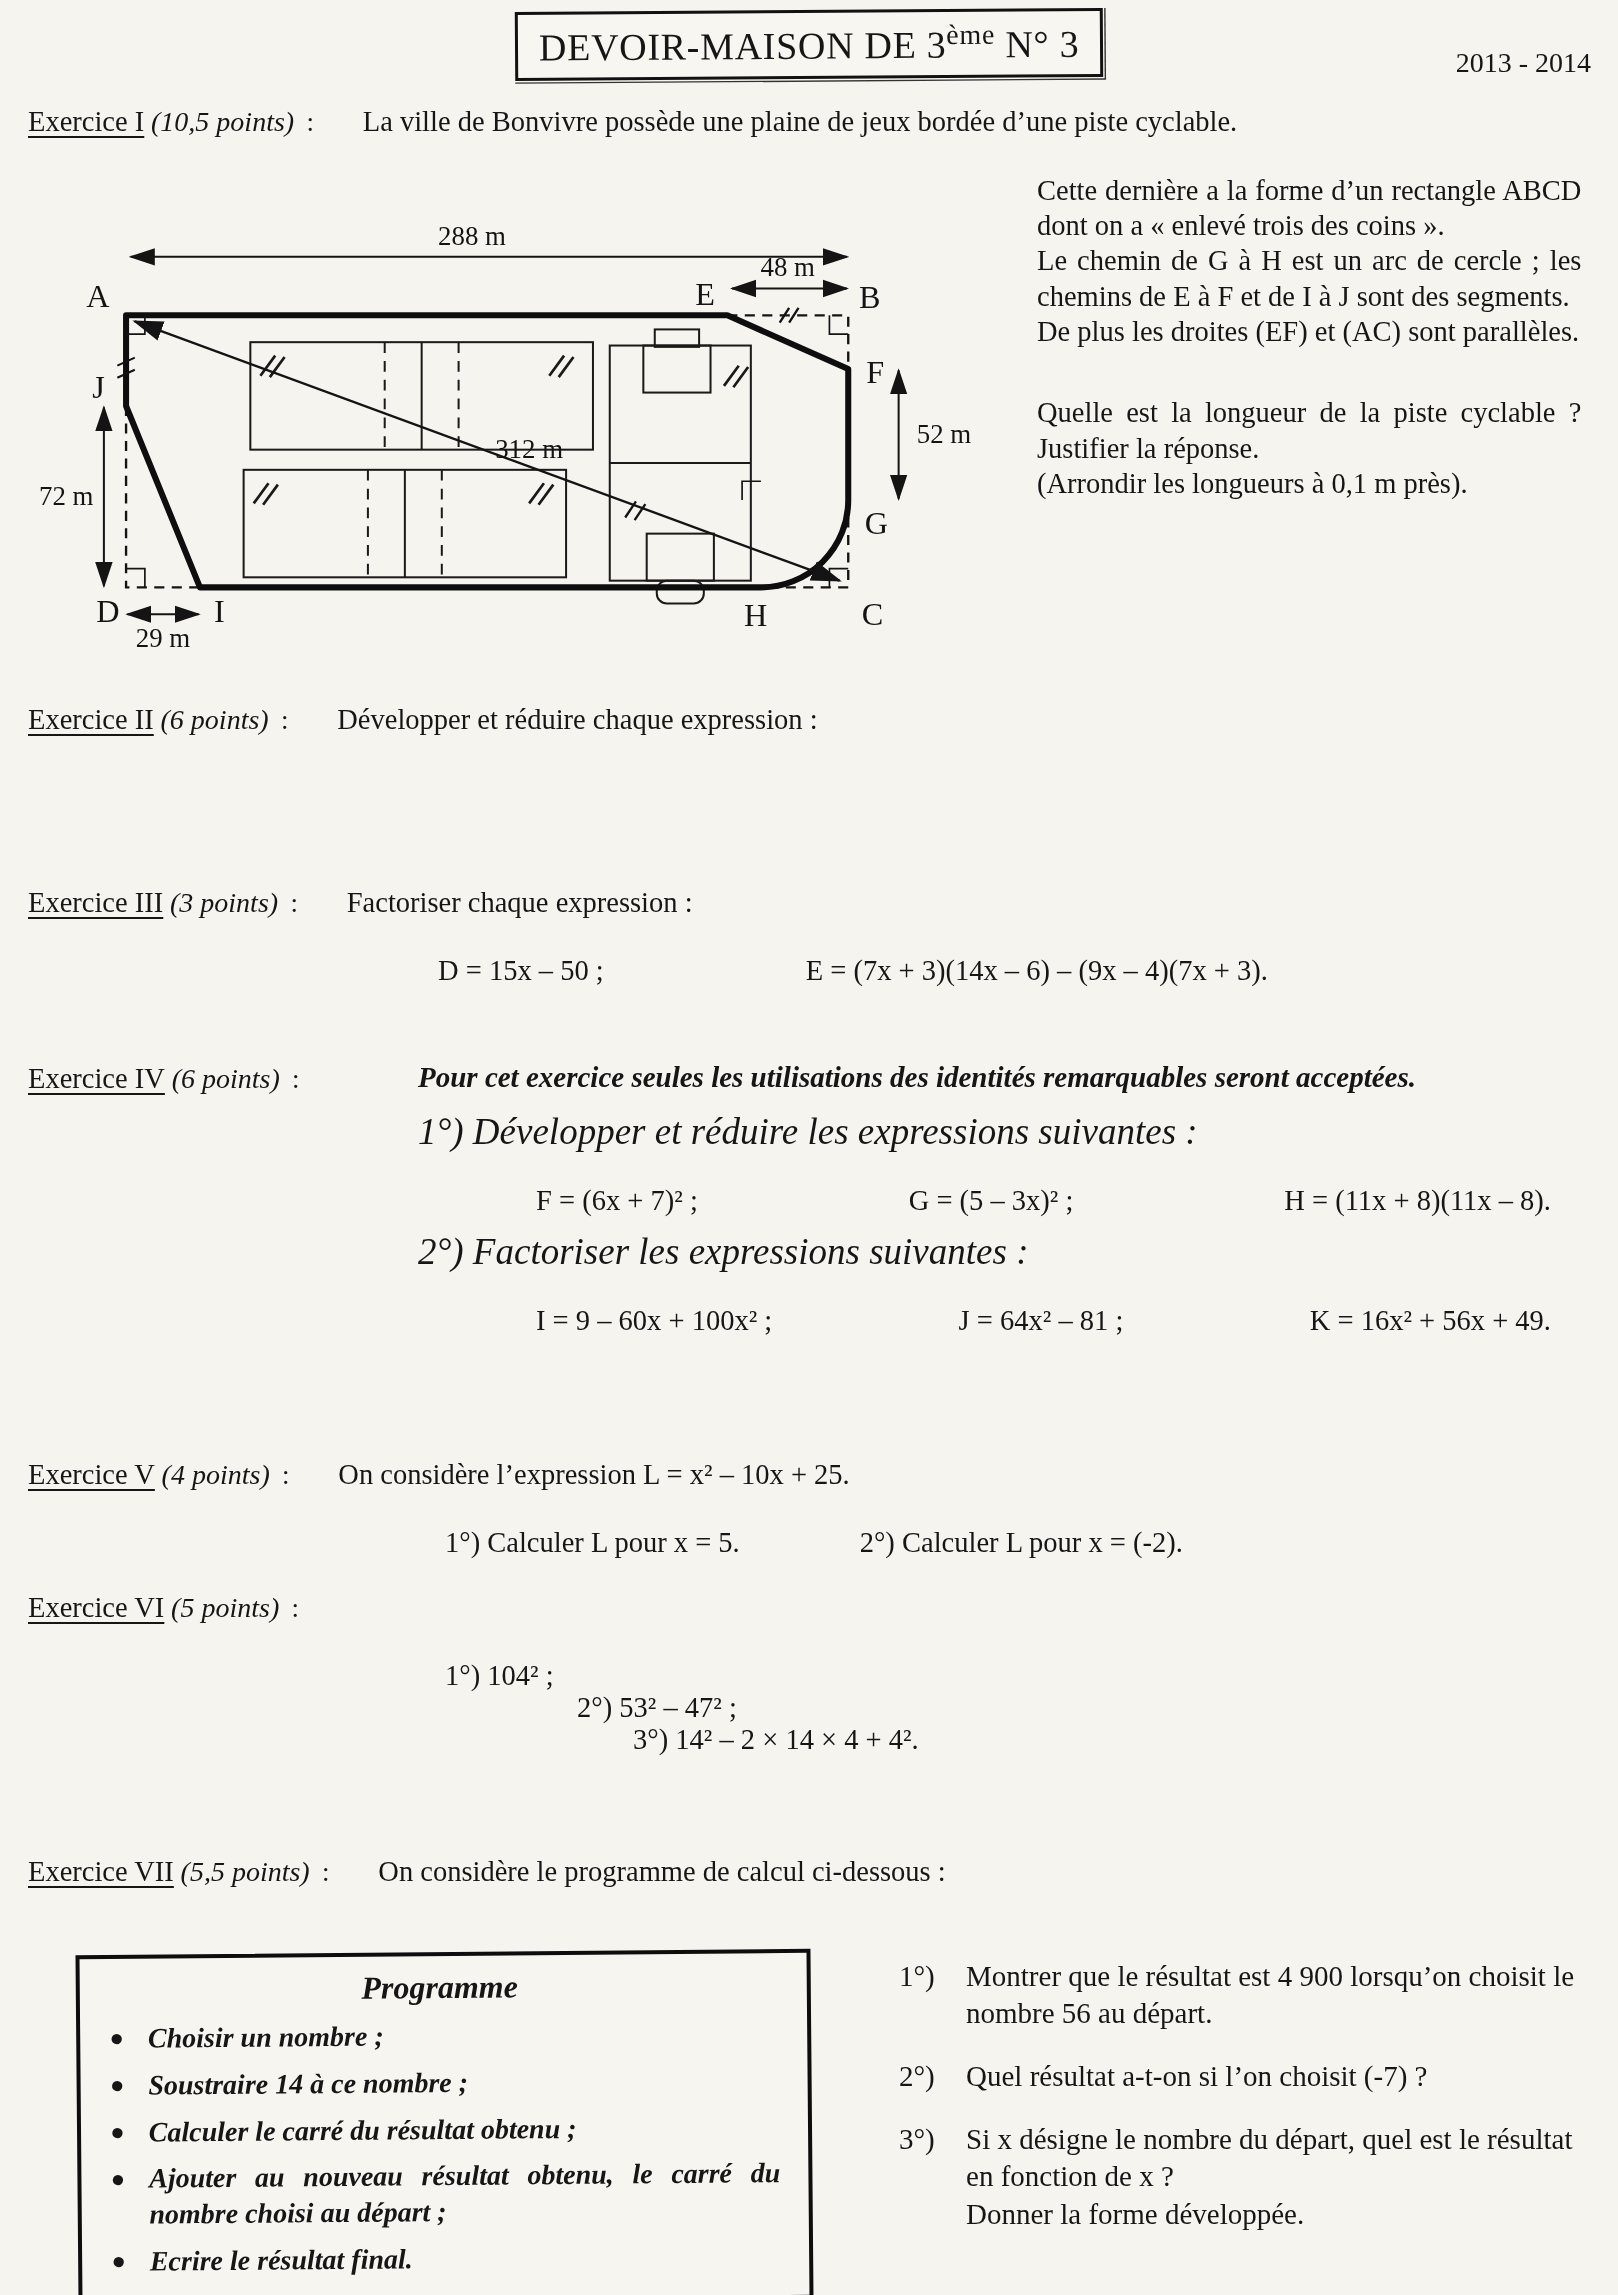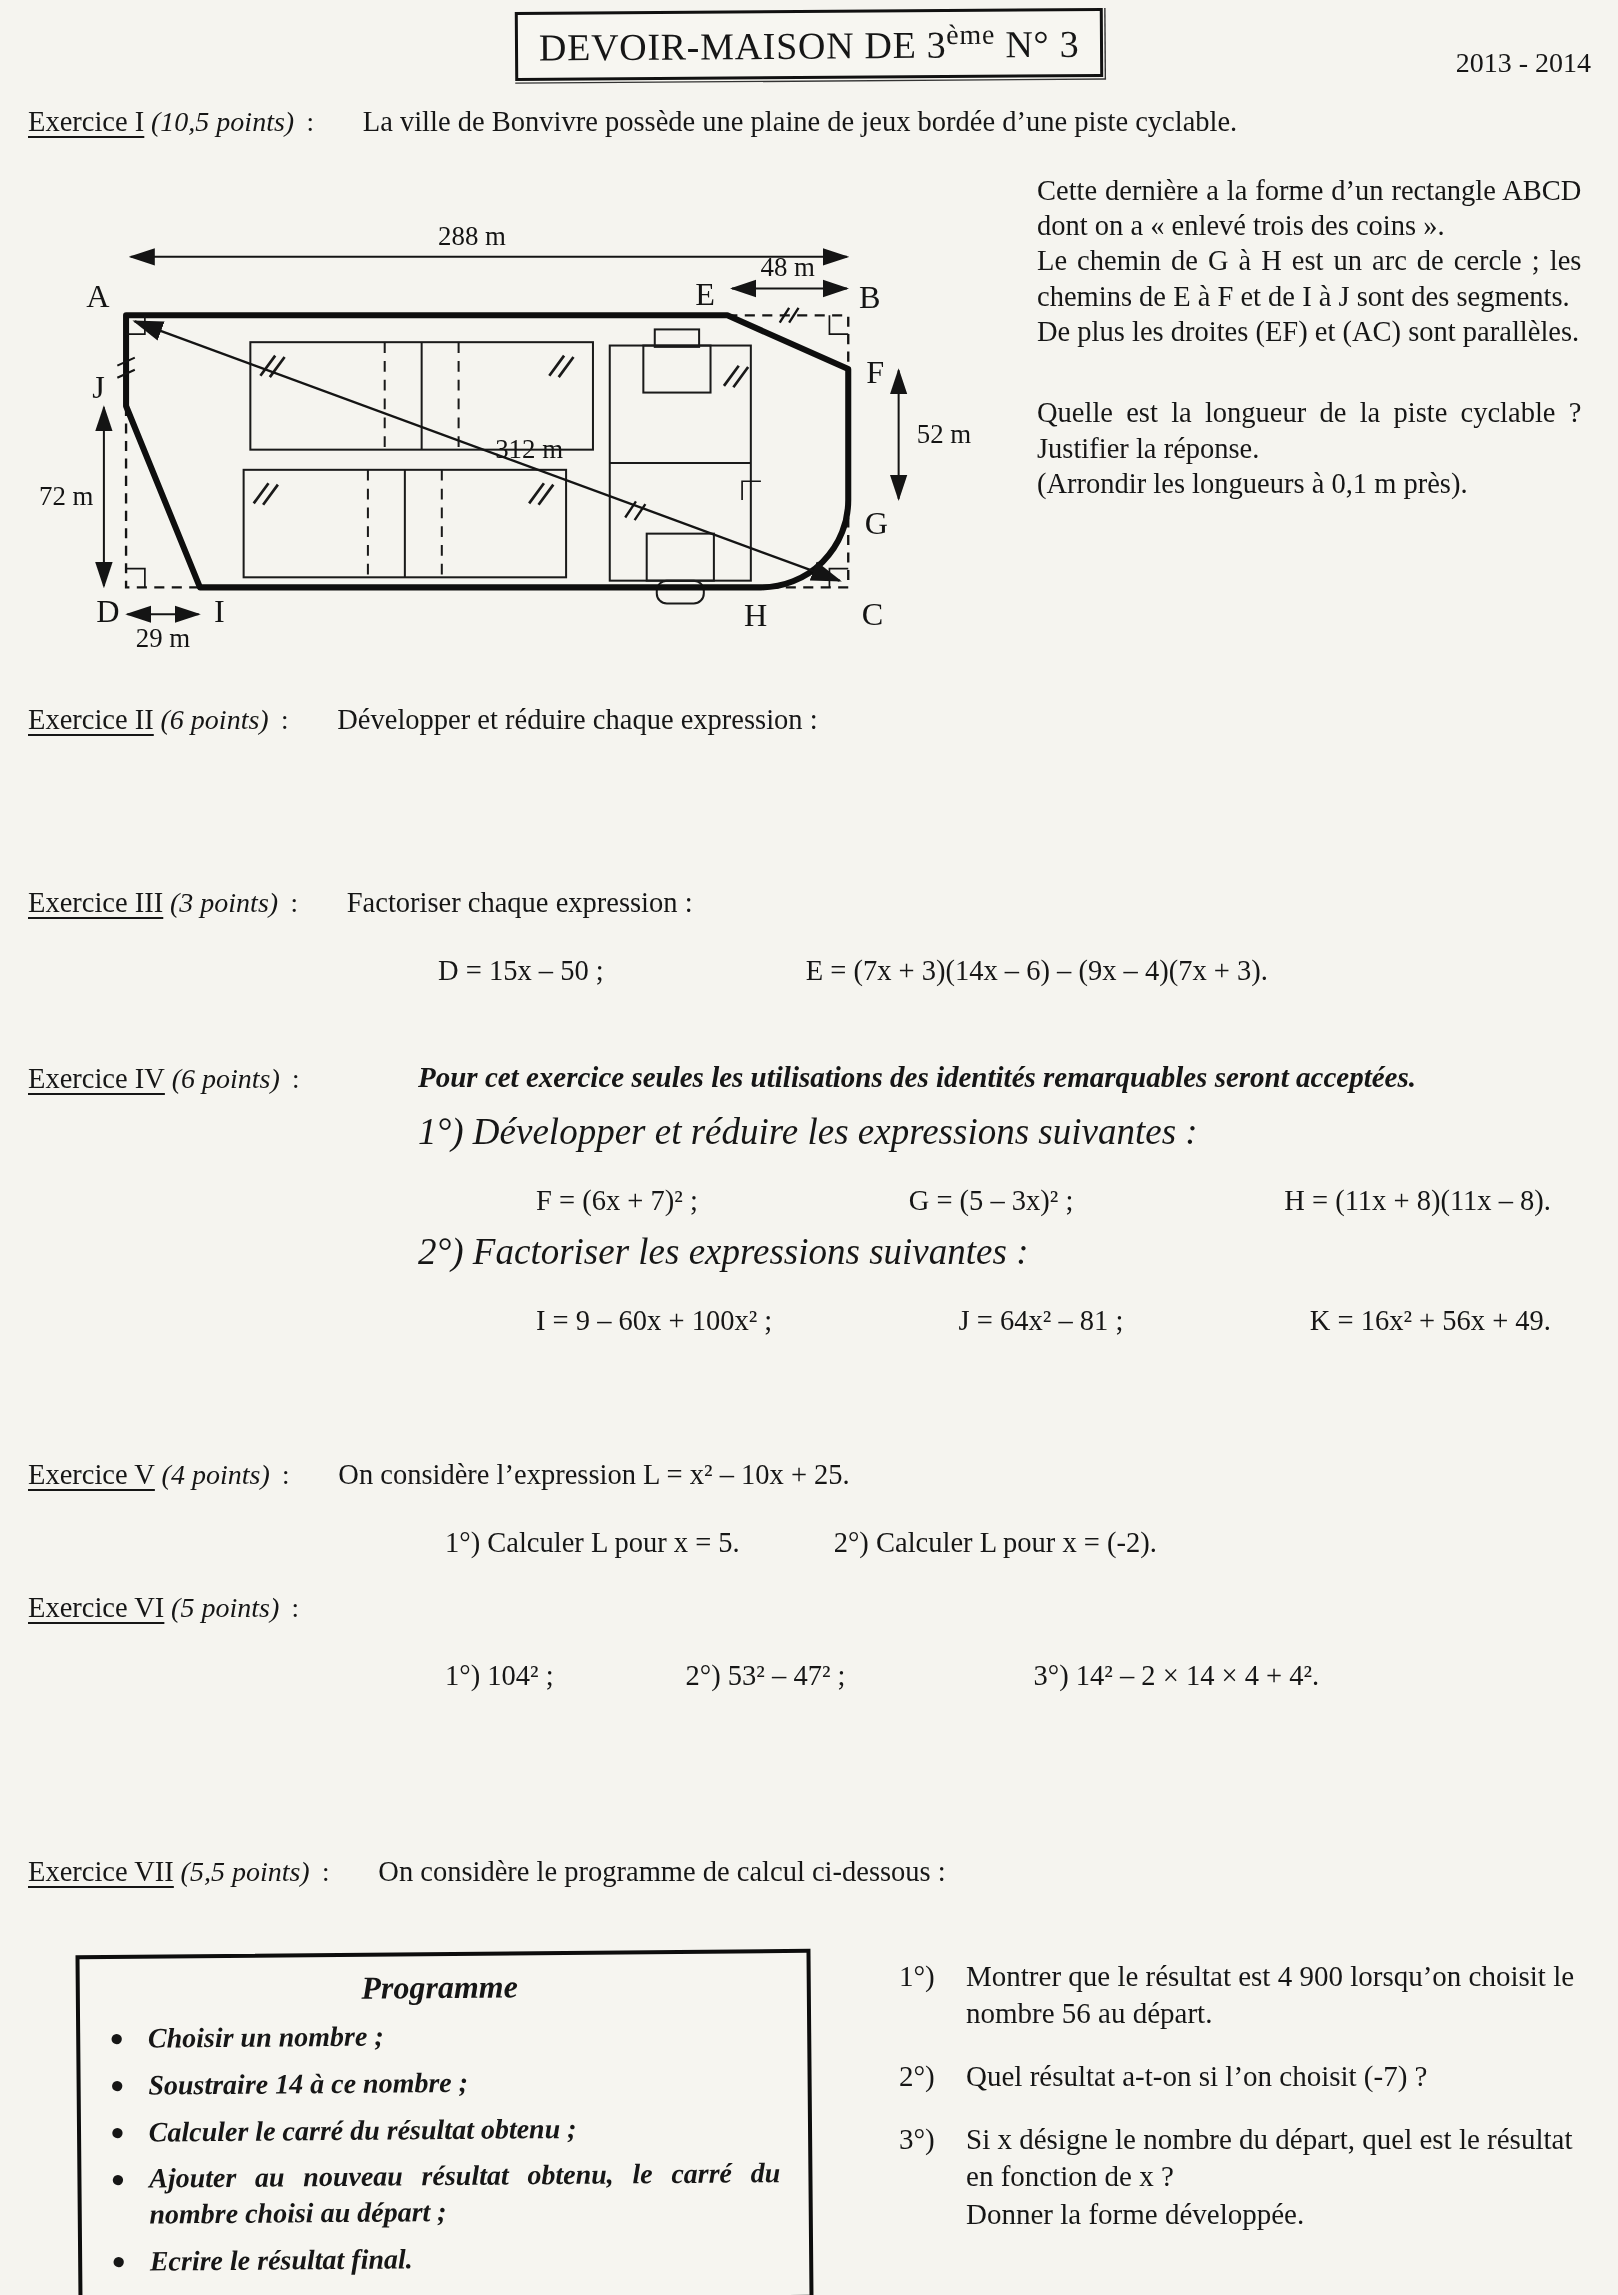--- a/index.html
+++ b/index.html
@@ -58,30 +58,30 @@
   .ex4-statement {
     margin-left:390px; width:1183px; margin-top:-36px;
     font-weight:bold; font-style:italic; text-align:justify;
     font-size:29px; line-height:1.3;
   }
   .sub-q { margin-left:390px; margin-top:13px; font-size:37px;font-style:italic; }
   #ex4 .expr-row { padding-left:508px; padding-right:42px; margin-top:32px; }
 
   #ex5 { top:1459px; }
   #ex5 .expr-row { padding-left:417px; }
-  #ex5 .q2-off { margin-left:94px; }
+  #ex5 .q2-off { margin-left:120px; }
 
   #ex6 { top:1592px; }
   .ex6-text {
     margin-left:390px; width:1189px; margin-top:-36px;
     text-align:justify; font-size:28.5px; line-height:1.3;
   }
   .ex6-text b { font-weight:bold; }
   .ex6-text i { font-style:italic; }
-  #ex6 .expr-row { padding-left:417px; }
+  #ex6 .expr-row { padding-left:417px;flex-direction:column; }
   #ex6 .q2-off { margin-left:132px; }
   #ex6 .q3-off { margin-left:188px; }
 
   
   #ex7 { top:1856px; }
   .ex7-flex { display:flex; margin-top:64px; align-items:flex-start; }
   .prog-box {
     margin-left:49px; width:737px;
     border:4.9px solid #0d0d0d;
     padding:12.5px 24px 21px 16.7px;

